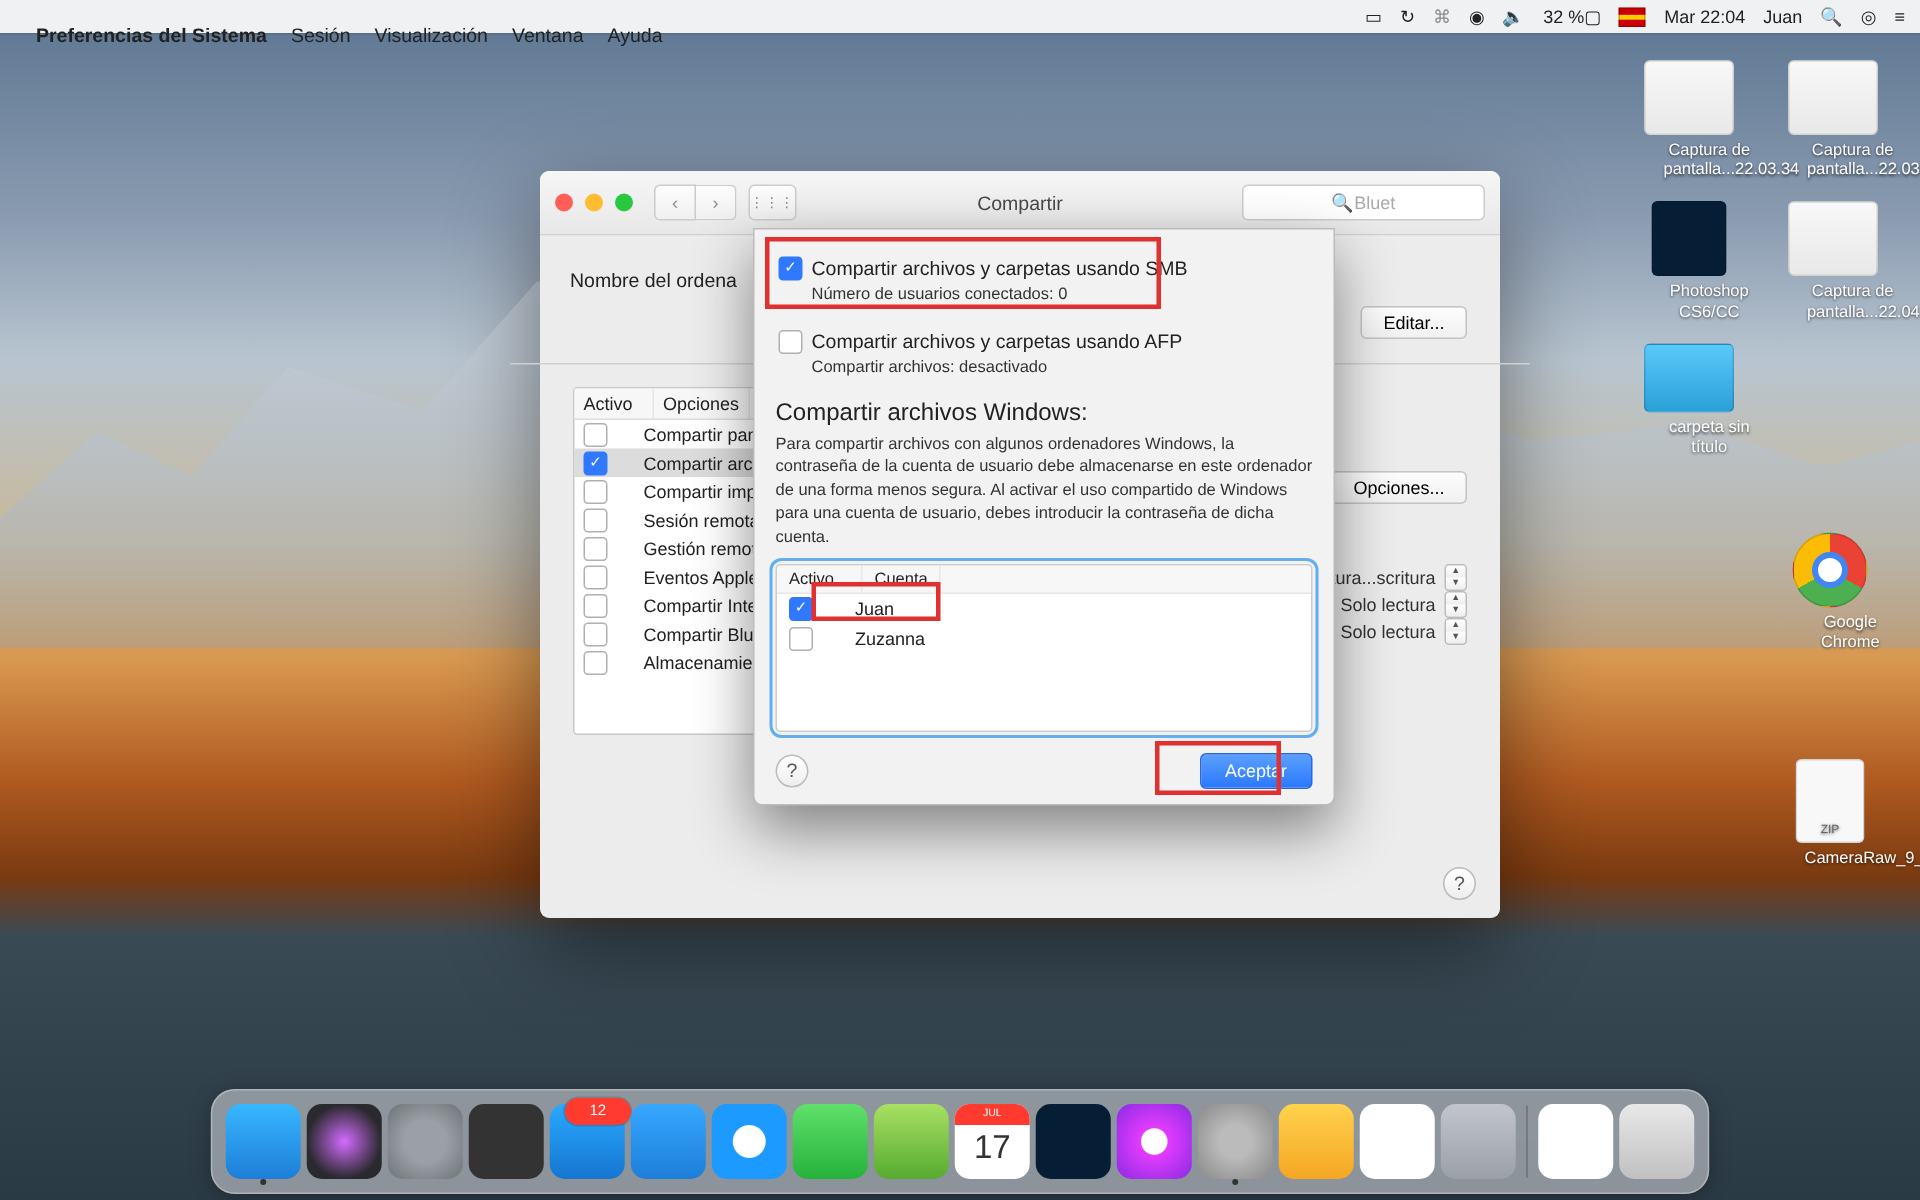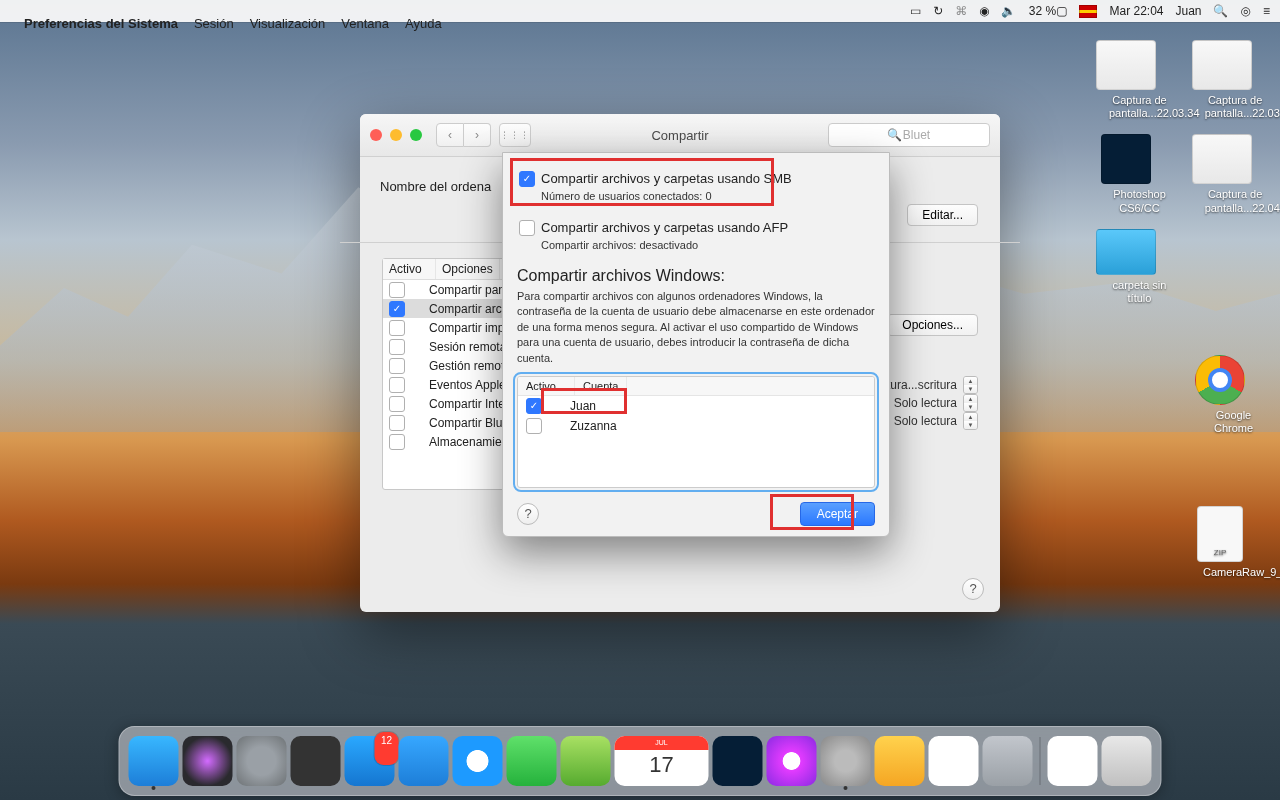--- a/index.html
+++ b/index.html
@@ -98,31 +98,31 @@
 .redbox{border:3px solid #e03030;position:absolute;pointer-events:none;z-index:60;}
 
 
 .lbl{display:block;line-height:1.2;margin-left:27px;}
 
 
 .dock{position:absolute;bottom:4px;left:50%;transform:translateX(-50%);height:62px;background:rgba(220,220,225,0.55);border-radius:16px;display:flex;align-items:center;padding:4px 10px;gap:4px;backdrop-filter:blur(10px);box-shadow:0 2px 14px rgba(0,0,0,0.3),inset 0 0 0 1px rgba(255,255,255,0.3);}
 .dockic{width:50px;height:50px;border-radius:10px;background:#888;position:relative;}
 .dockic.dot::after{content:"";position:absolute;bottom:-4px;left:50%;transform:translateX(-50%);width:4px;height:4px;border-radius:50%;background:#333;}
 .docksep{width:1px;height:48px;background:rgba(0,0,0,0.25);margin:0 3px;}
-.badge12{position:absolute;top:-4px;right:-4px;background:#ff3b30;color:#fff;font-size:10px;border-radius:9px;min-width:18px;height:33px;line-height:18px;text-align:center;padding:0 3px;box-shadow:0 0 0 1px rgba(0,0,0,0.15);}
+.badge12{position:absolute;top:-4px;right:-4px;background:#ff3b30;color:#fff;font-size:10px;border-radius:9px;min-width:18px;height:18px;line-height:18px;text-align:center;padding:0 13px;box-shadow:0 0 0 1px rgba(0,0,0,0.15);}
 .dc-finder{background:linear-gradient(#38b7ff,#1d7ed8);}
 .dc-siri{background:radial-gradient(circle at 50% 50%,#d36bff,#2a2a2e 70%);}
 .dc-lp{background:radial-gradient(circle,#9aa0a6 40%,#6d7275);}
 .dc-mc{background:#333;}
 .dc-apps{background:linear-gradient(#2aa8ff,#1576d0);}
 .dc-mail{background:linear-gradient(#36a7ff,#1d7ed8);}
 .dc-safari{background:radial-gradient(circle,#fff 30%,#1d9aff 32%);}
 .dc-msg{background:linear-gradient(#5fe06a,#25b23c);}
 .dc-maps{background:linear-gradient(#a8e063,#56ab2f);}
-.dc-cal{background:#fff;padding-left:44px;}
+.dc-cal{background:#fff;}
 .dc-ps{background:#051e36;}
 .dc-itun{background:radial-gradient(circle,#fff 24%,#e33bff 26%,#8a2be2);}
 .dc-pref{background:radial-gradient(circle,#bbb 30%,#888);}
 .dc-3d{background:linear-gradient(#ffd24d,#f5a623);}
 .dc-photos{background:#fff;}
 .dc-at{background:linear-gradient(#c2c6cc,#9aa0a6);}
 .dc-doc{background:#fff;}
 .dc-trash{background:linear-gradient(#e8e8e8,#c0c0c0);}
 .cal-top{position:absolute;top:0;left:0;right:0;height:14px;background:#ff3b30;border-radius:10px 10px 0 0;font-size:7px;color:#fff;text-align:center;line-height:14px;}
 .cal-num{position:absolute;top:16px;left:0;right:0;text-align:center;font-size:22px;color:#333;}

